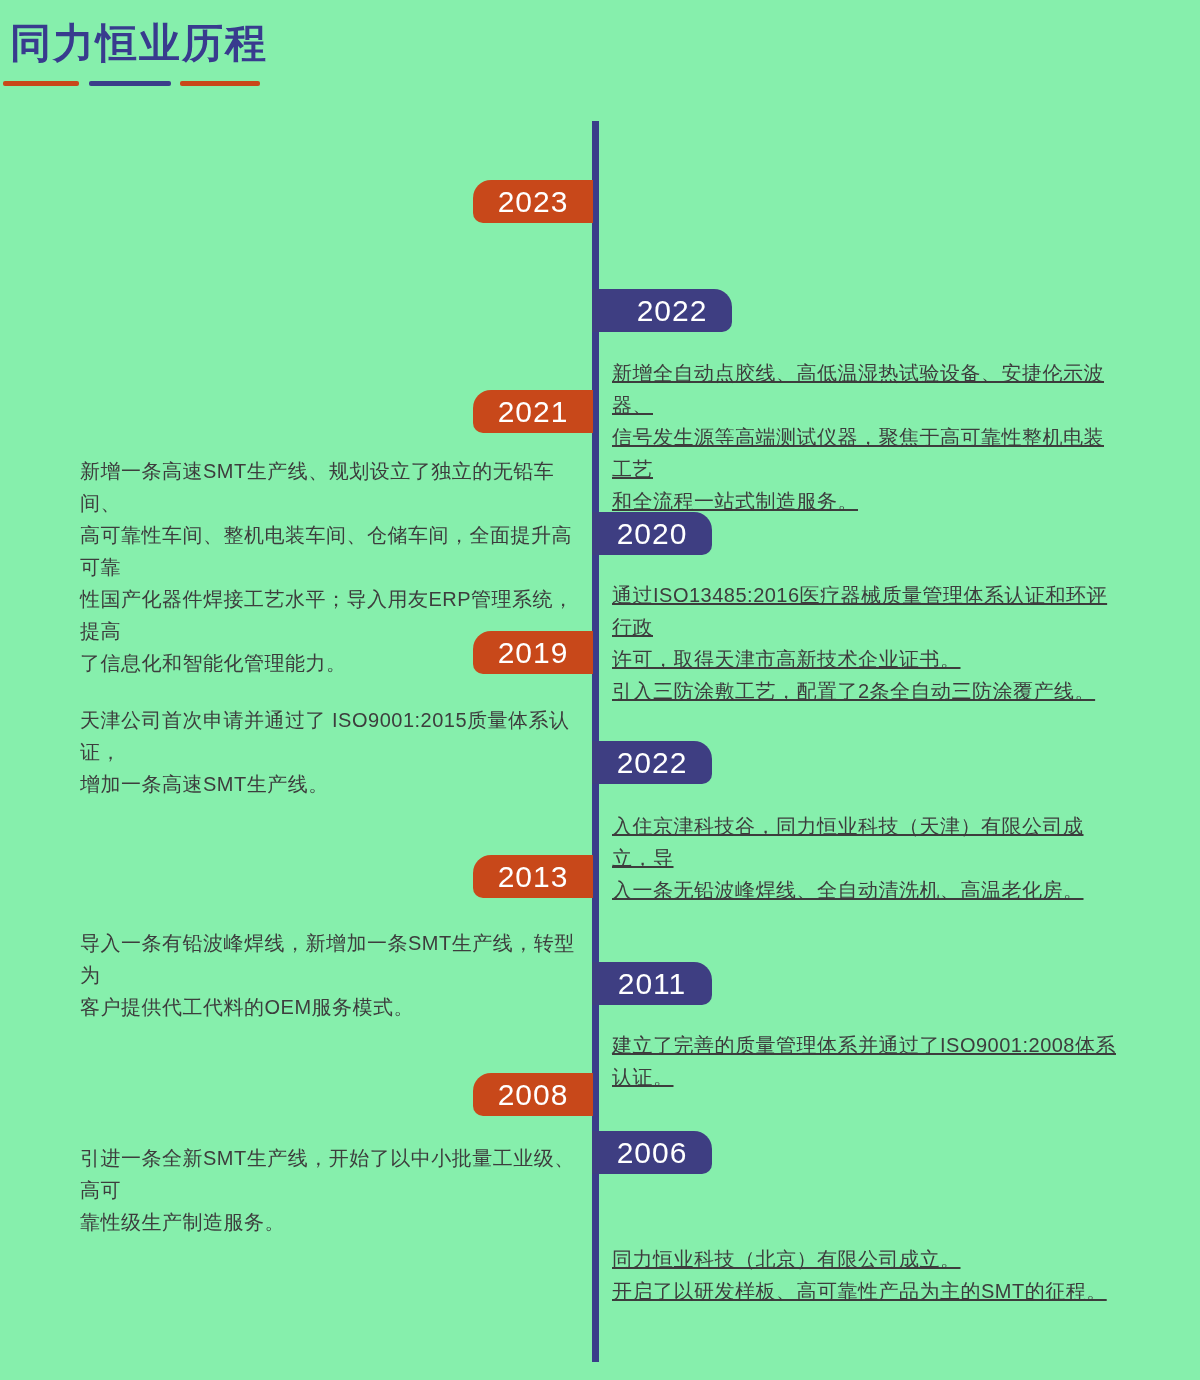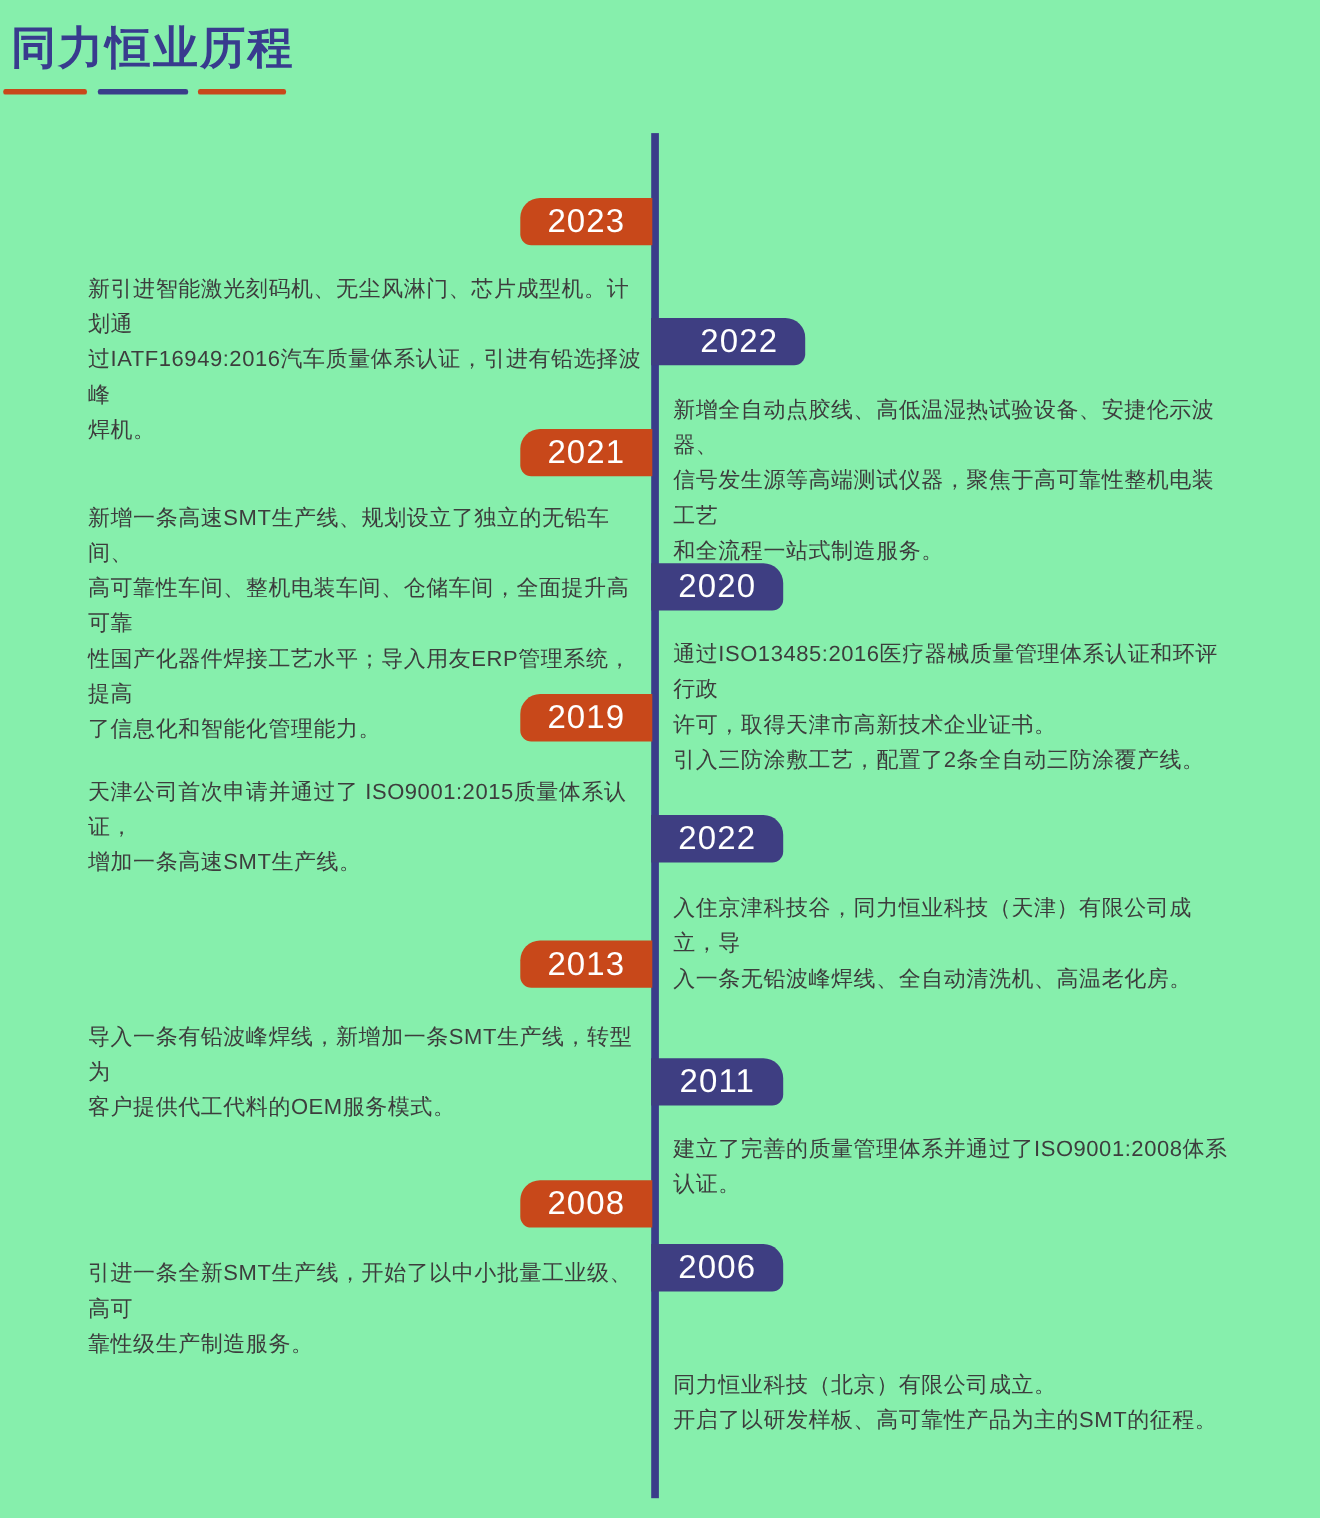--- a/index.html
+++ b/index.html
@@ -66,38 +66,35 @@
 
   .entry-text {
     position: absolute;
     font-size: 20px;
     line-height: 32px;
     color: var(--text-gray, #3D3D3D);
     white-space: pre-line;
     letter-spacing: 0.5px;
   }
   .entry-text.side-left  { left: 80px;  width: 512px; }
-  .entry-text.side-right { left: 612px; width: 510px; }
+  .entry-text.side-right { left: 612px; width: 510px; text-decoration: underline; }
 </style>
 </head>
 <body>
 
 <div class="page">
 
   <h1 class="page-title">同力恒业历程</h1>
   <div class="title-bar bar-1"></div>
   <div class="title-bar bar-2"></div>
   <div class="title-bar bar-3"></div>
 
   <div class="tl-line"></div>
 
   <div class="year-badge side-left" style="top:180px;">2023</div>
-  <div class="entry-text side-left" style="top:247px;">新引进智能激光刻码机、无尘风淋门、芯片成型机。计划通
-过IATF16949:2016汽车质量体系认证，引进有铅选择波峰
-焊机。</div>
 
   <div class="year-badge side-right" style="top:289px;padding-left:20px;">2022</div>
   <div class="entry-text side-right" style="top:357px;">新增全自动点胶线、高低温湿热试验设备、安捷伦示波器、
 信号发生源等高端测试仪器，聚焦于高可靠性整机电装工艺
 和全流程一站式制造服务。</div>
 
   <div class="year-badge side-left" style="top:390px;">2021</div>
   <div class="entry-text side-left" style="top:455px;">新增一条高速SMT生产线、规划设立了独立的无铅车间、
 高可靠性车间、整机电装车间、仓储车间，全面提升高可靠
 性国产化器件焊接工艺水平；导入用友ERP管理系统，提高

